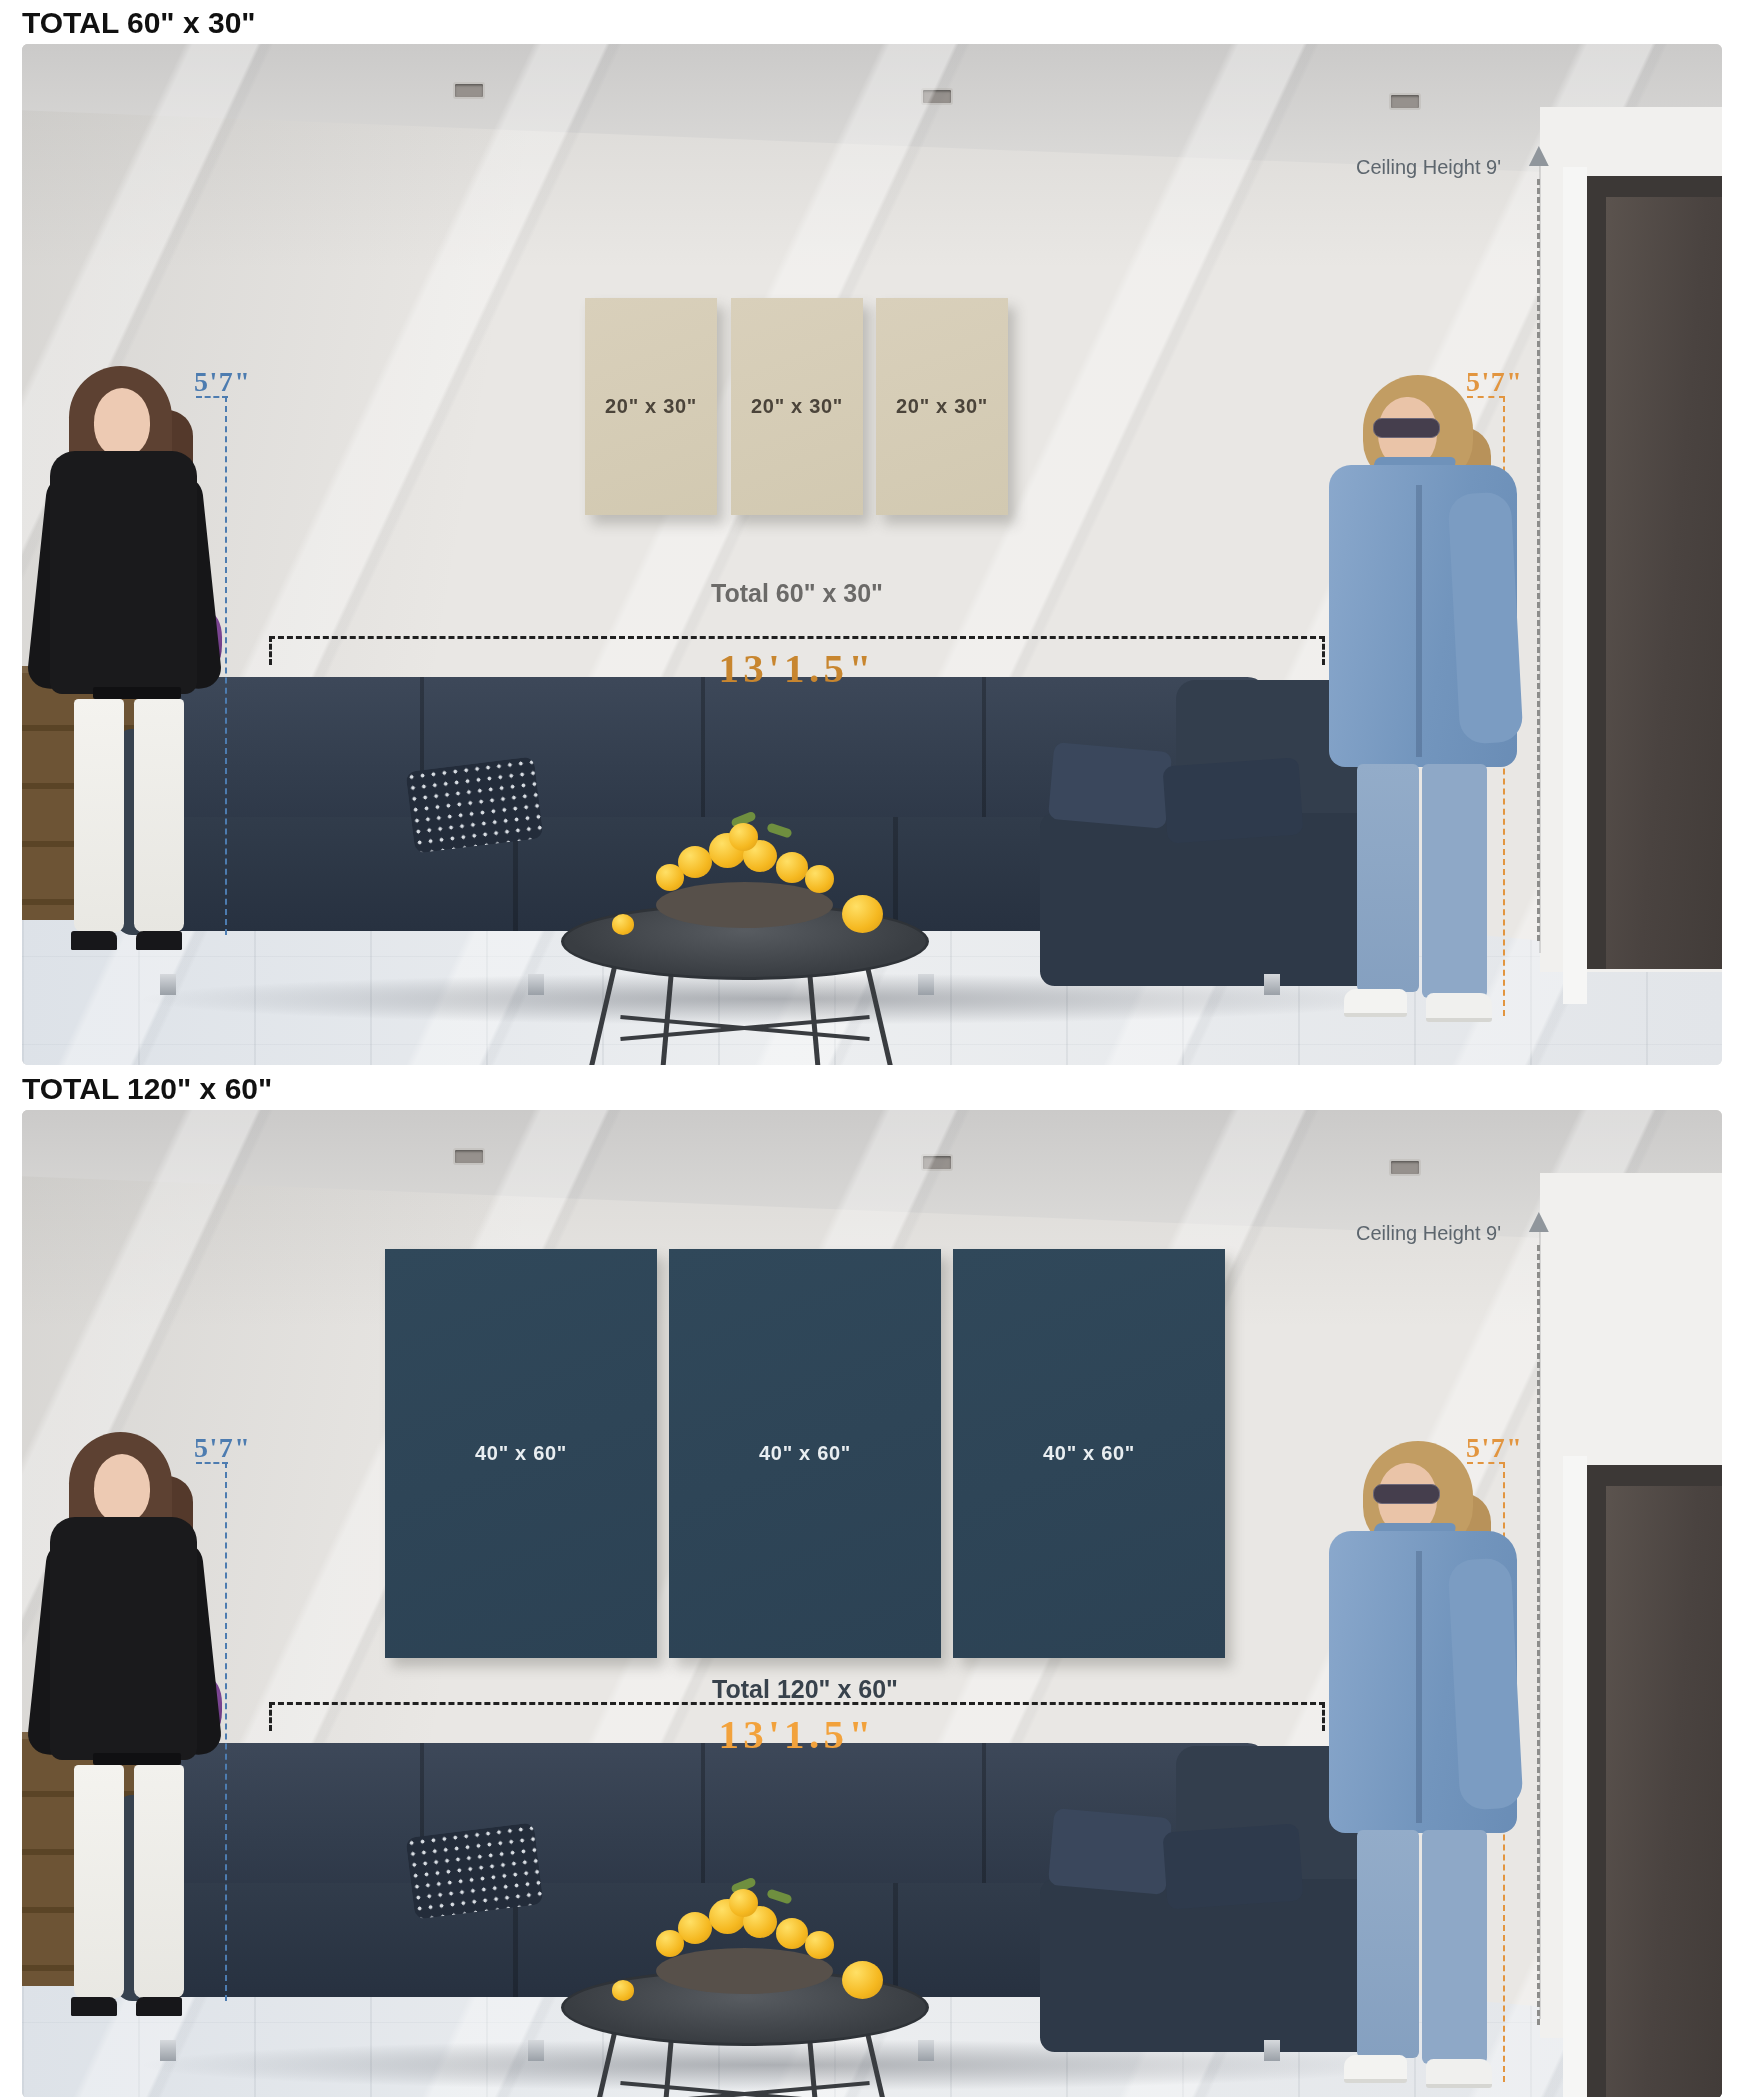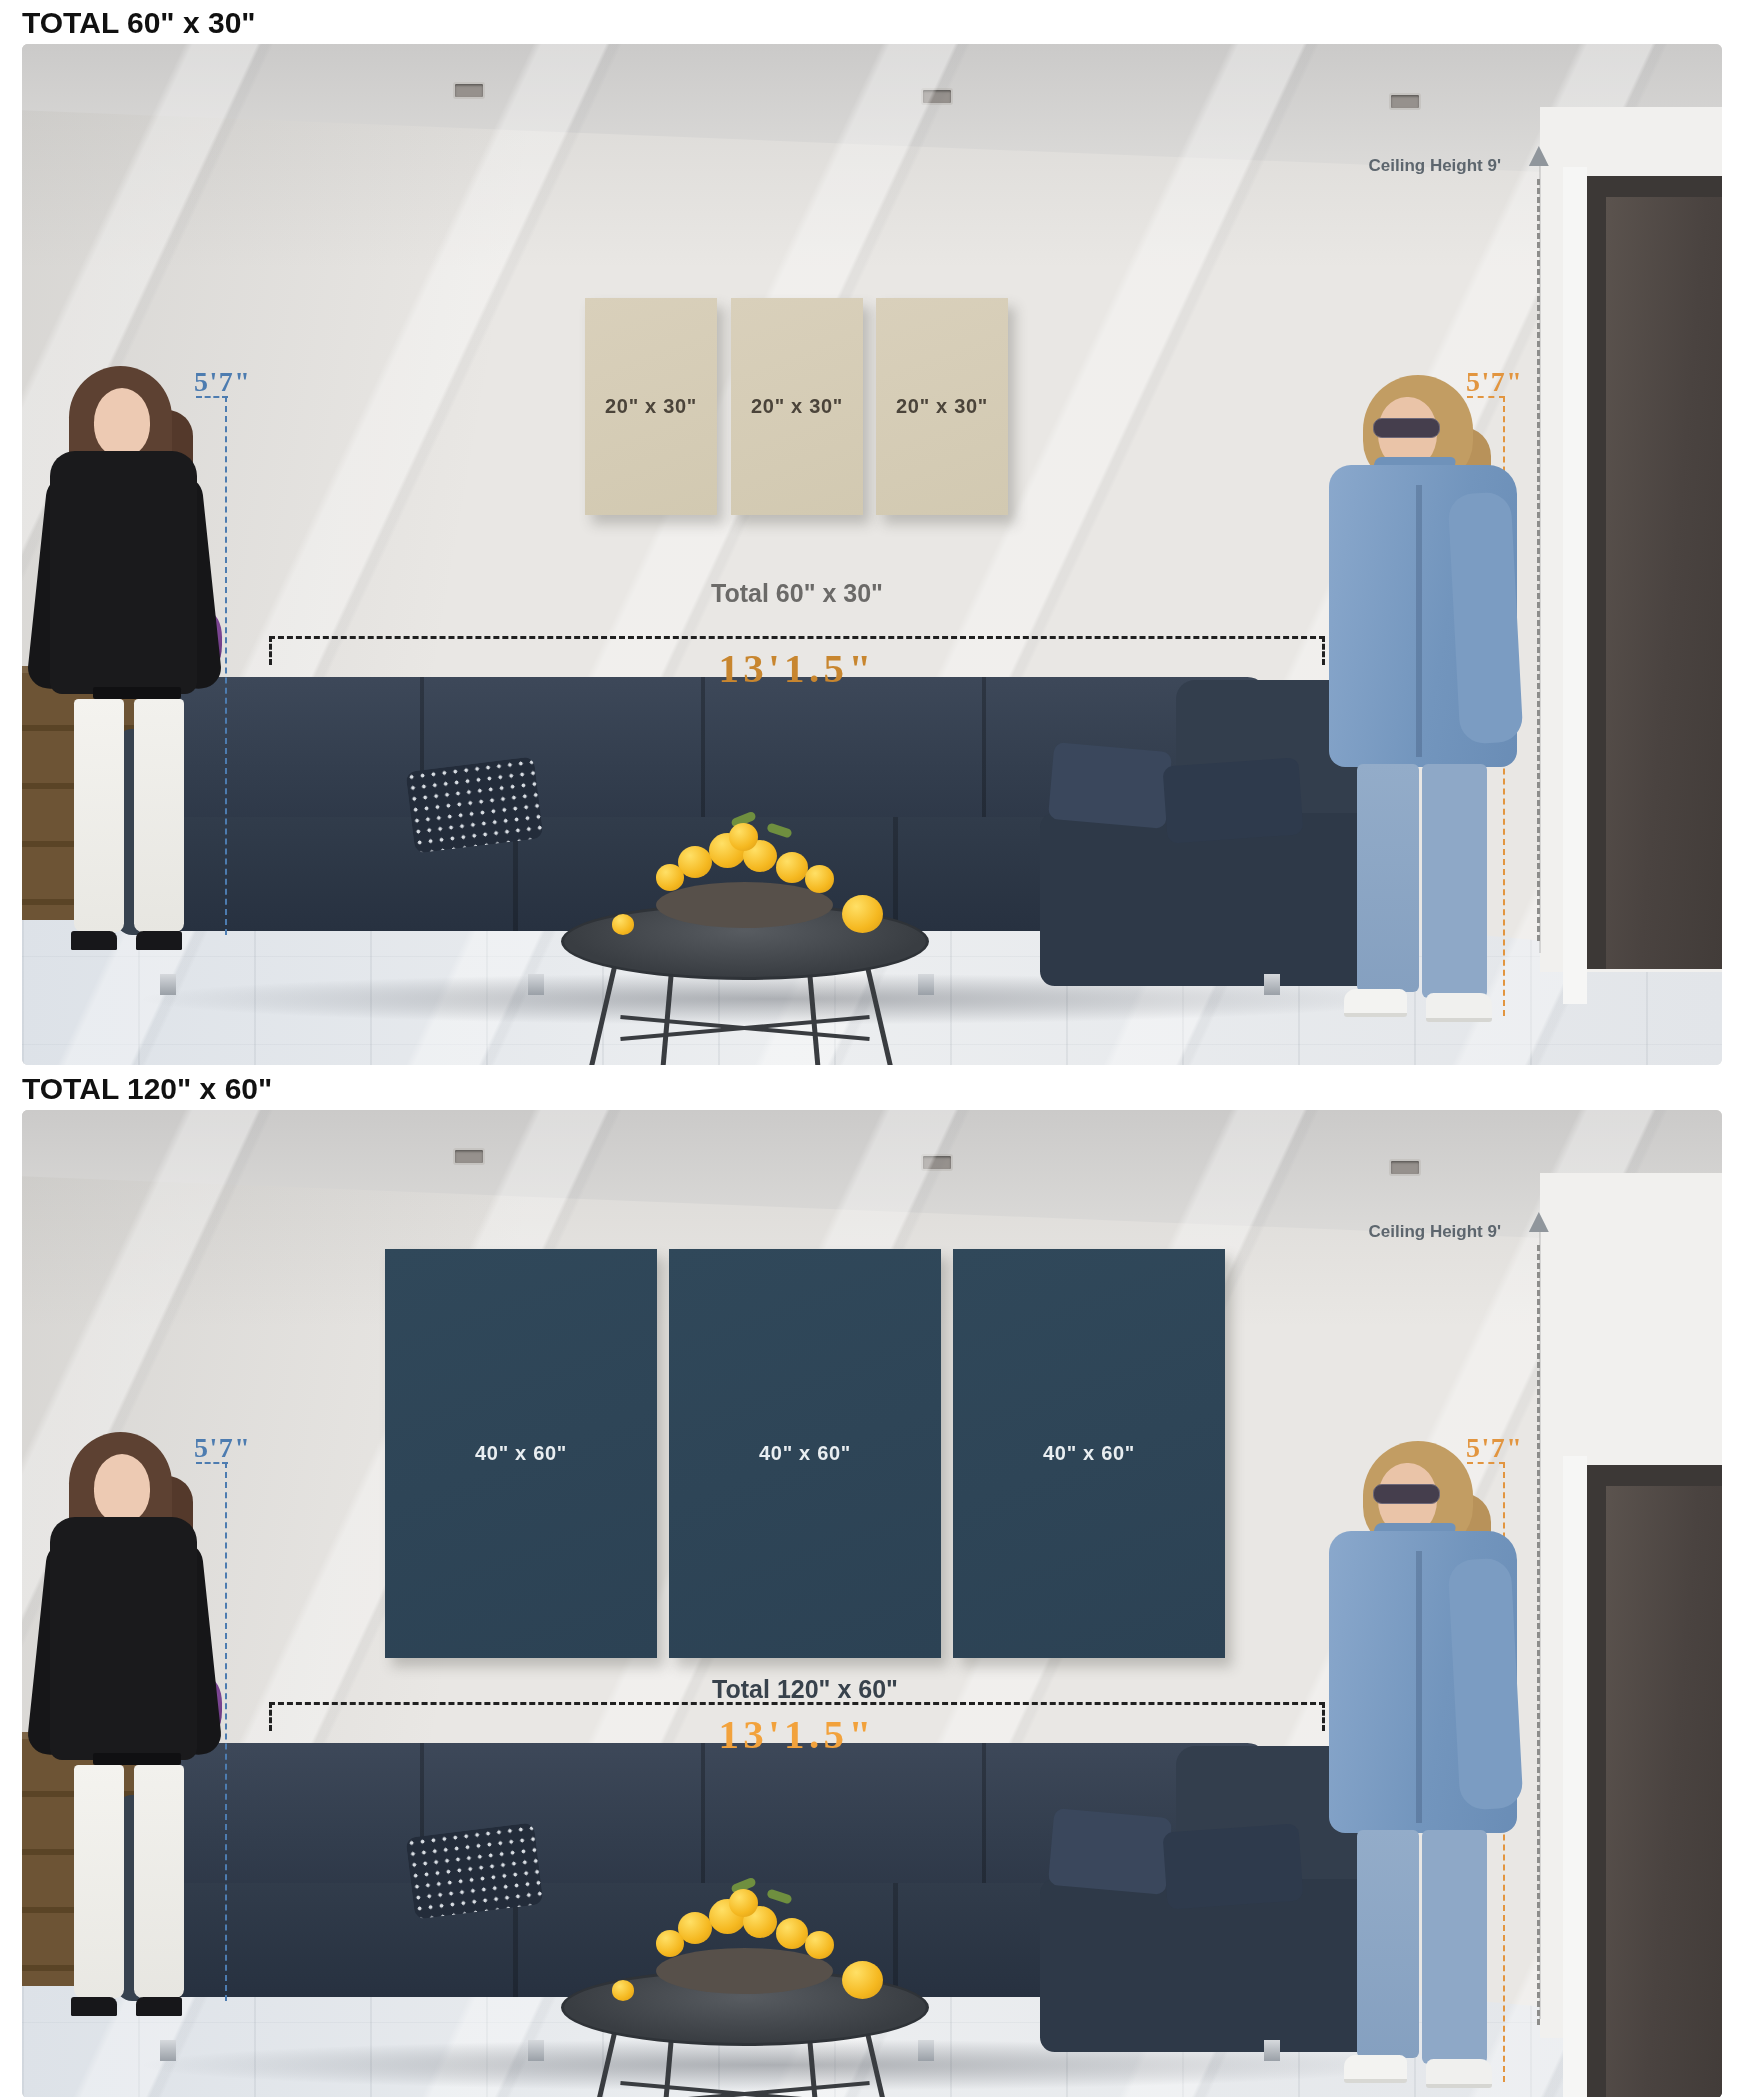--- a/index.html
+++ b/index.html
@@ -81,22 +81,22 @@
   .p1 .canvas{background:linear-gradient(160deg,#d9d0bb,#d2c9b1);}
   .p2 .canvas{background:linear-gradient(160deg,#30485a,#2c4254);}
   .canvas-label{font-weight:700;font-size:20px;letter-spacing:0.7px;}
   .p1 .canvas-label{color:#4b443a;}
   .p2 .canvas-label{color:#e9eef1;}
   .total-label{text-align:center;font-weight:700;font-size:25px;z-index:10;}
   .p1 .total-label{left:563px;width:424px;top:535px;color:#6b6a68;}
   .p2 .total-label{left:363px;width:840px;top:565px;color:#38424c;}
 
   
-  .ceil-text{top:112px;left:1148px;width:331px;text-align:right;font-weight:700;
-    font-size:17px;color:#5d666e;z-index:20;}
+  .ceil-text{top:112px;left:1148px;width:331px;text-align:right;font-weight:400;
+    font-size:20px;color:#5d666e;z-index:20;}
   .ceil-arrow{top:91px;left:1500px;font-size:34px;color:#90969c;z-index:20;}
   .ceil-dash{top:135px;left:1515px;width:0;border-left:3.7px dashed #8d8d8b;z-index:20;}
   .p1 .ceil-dash{height:762px;}
   .p2 .ceil-dash{height:780px;}
 
   .hx-text{top:322px;font-family:"Liberation Serif",serif;font-weight:700;
     font-size:28px;letter-spacing:1.5px;z-index:20;}
   .blue .hx-text{left:172px;color:#4d7cb0;}
   .orange .hx-text{left:1444px;color:#e2953f;}
   .hx-h{top:352px;height:0;z-index:20;}

